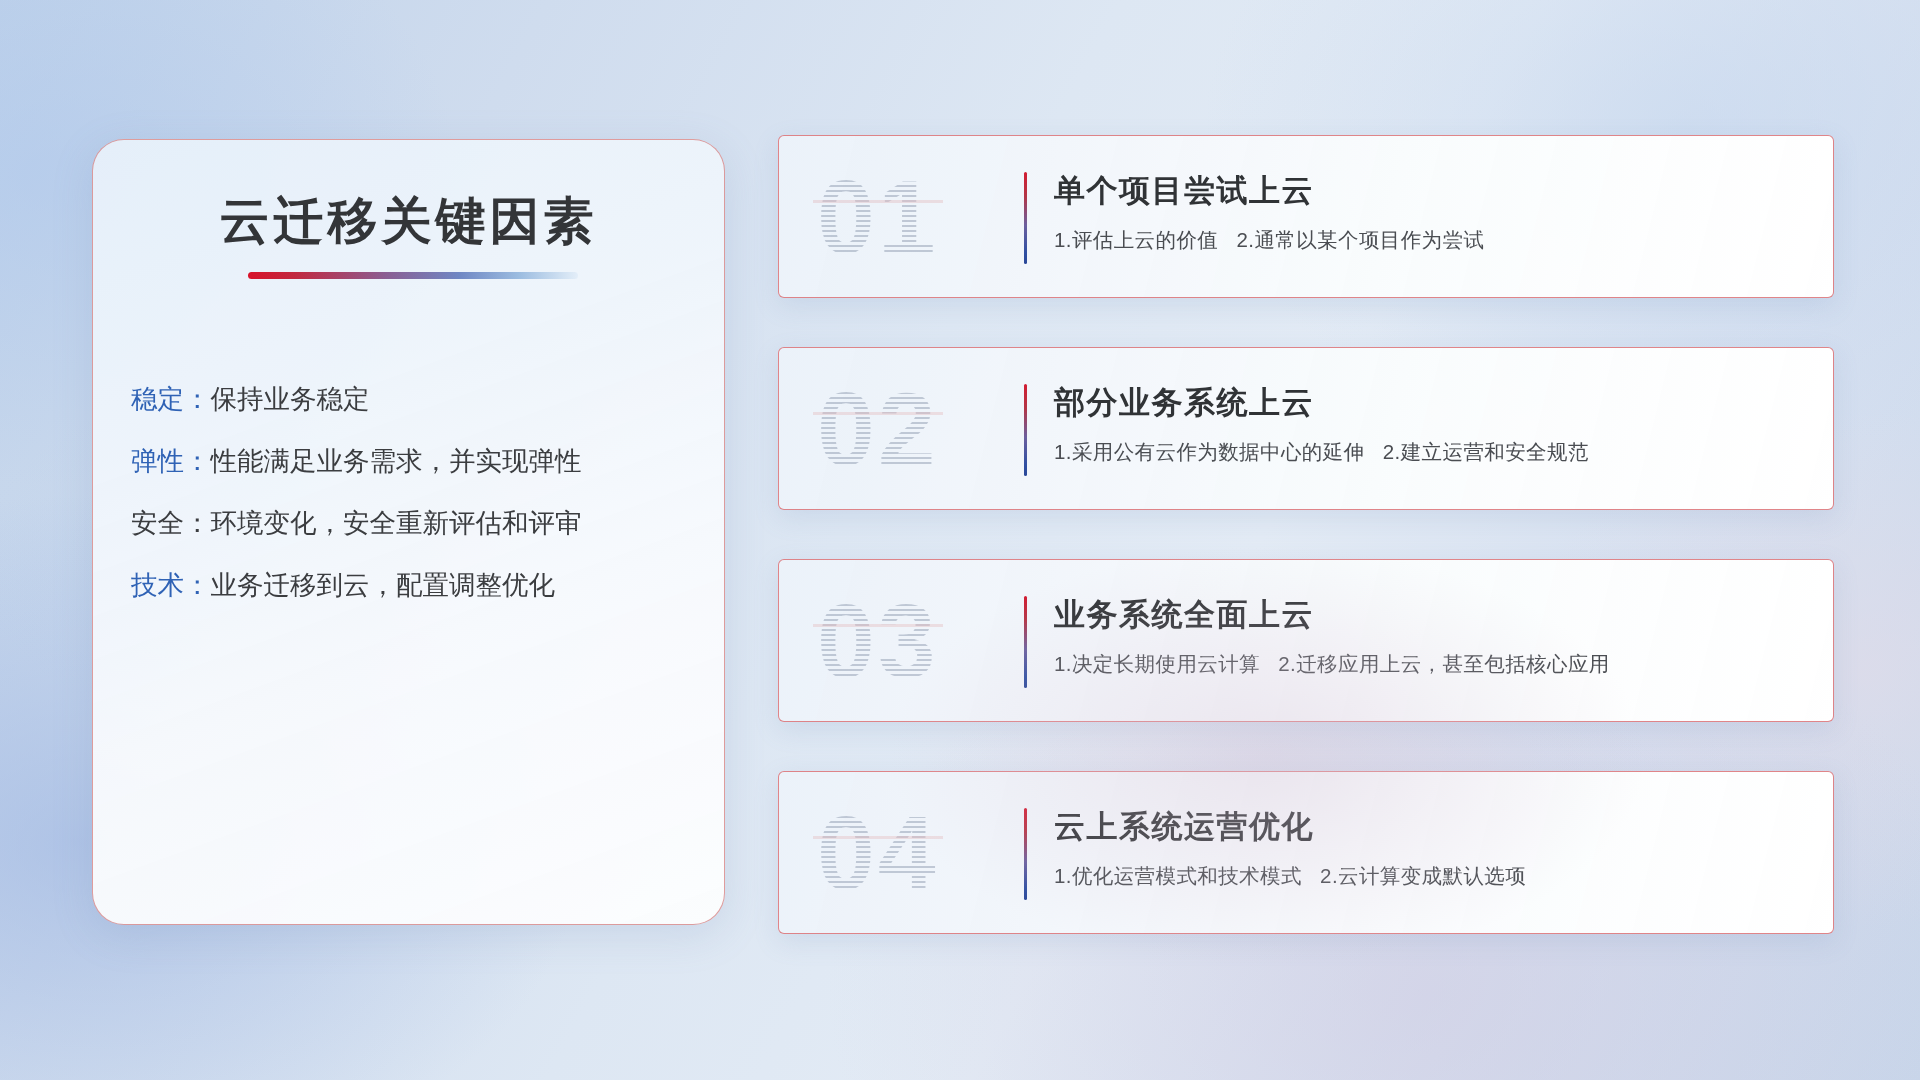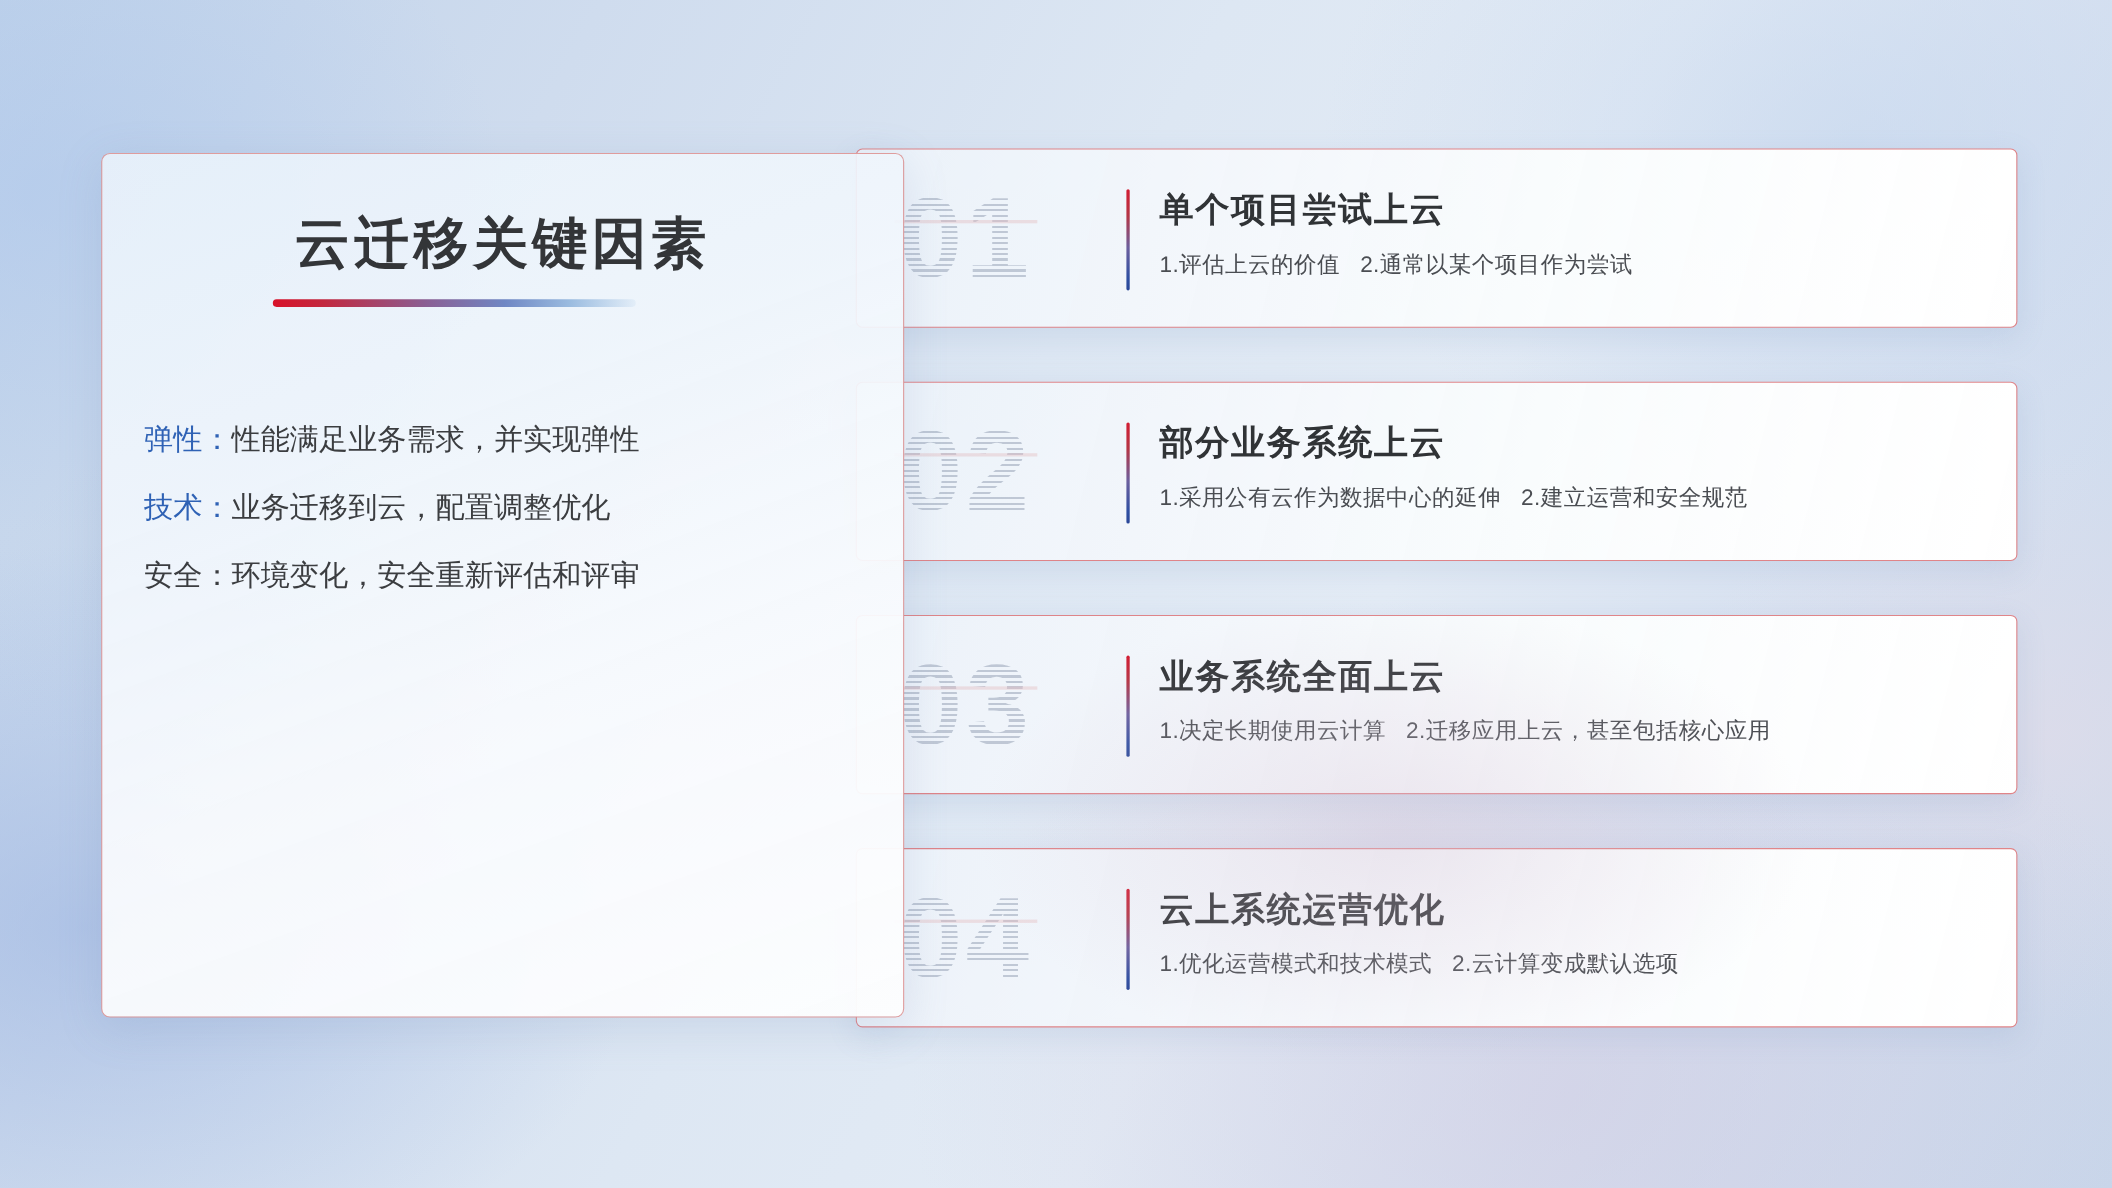--- a/index.html
+++ b/index.html
@@ -32,23 +32,23 @@
       radial-gradient(540px 300px at 66% 70%, rgba(214,196,214,0.38) 0%, rgba(214,196,214,0) 70%),
       radial-gradient(420px 260px at 14% 52%, rgba(176,200,232,0.30) 0%, rgba(176,200,232,0) 70%);
     pointer-events: none;
   }
 
   
   #left-panel {
     position: absolute;
     left: 92px;
     top: 139px;
-    width: 730px;
+    width: 633px;
     height: 786px;
-    border-radius: 8px;
+    border-radius: 32px;
     border: 1.6px solid rgba(214,124,124,0.75);
     background:
       linear-gradient(160deg, rgba(232,241,250,0.92) 0%, rgba(240,246,252,0.92) 32%, rgba(248,250,253,0.95) 62%, rgba(252,253,254,0.97) 100%);
     box-shadow: 0 10px 40px rgba(110,140,185,0.18);
     overflow: hidden;
     z-index: 2;
   }
 
   #panel-title {
     position: absolute;
@@ -180,27 +180,30 @@
 
 <div id="slide">
 
   <section id="left-panel">
     <h1 id="panel-title">云迁移关键因素</h1>
 
     <div id="title-rule"></div>
 
     <div id="factor-list">
       <div class="factor-row">
+        <span class="factor-label">稳定：</span><span class="factor-text">保持业务稳定</span>
+      </div>
+      <div class="factor-row">
         <span class="factor-label">弹性：</span><span class="factor-text">性能满足业务需求，并实现弹性</span>
       </div>
       <div class="factor-row">
+        <span class="factor-label plain">安全：</span><span class="factor-text">环境变化，安全重新评估和评审</span>
+      </div>
+      <div class="factor-row">
         <span class="factor-label">技术：</span><span class="factor-text">业务迁移到云，配置调整优化</span>
-      </div>
-      <div class="factor-row">
-        <span class="factor-label plain">安全：</span><span class="factor-text">环境变化，安全重新评估和评审</span>
       </div>
     </div>
   </section>
 
   <section id="cards">
 
     <article class="card">
       <div class="ghost-num">01</div>
       <div class="card-divider"></div>
       <div class="card-body">

